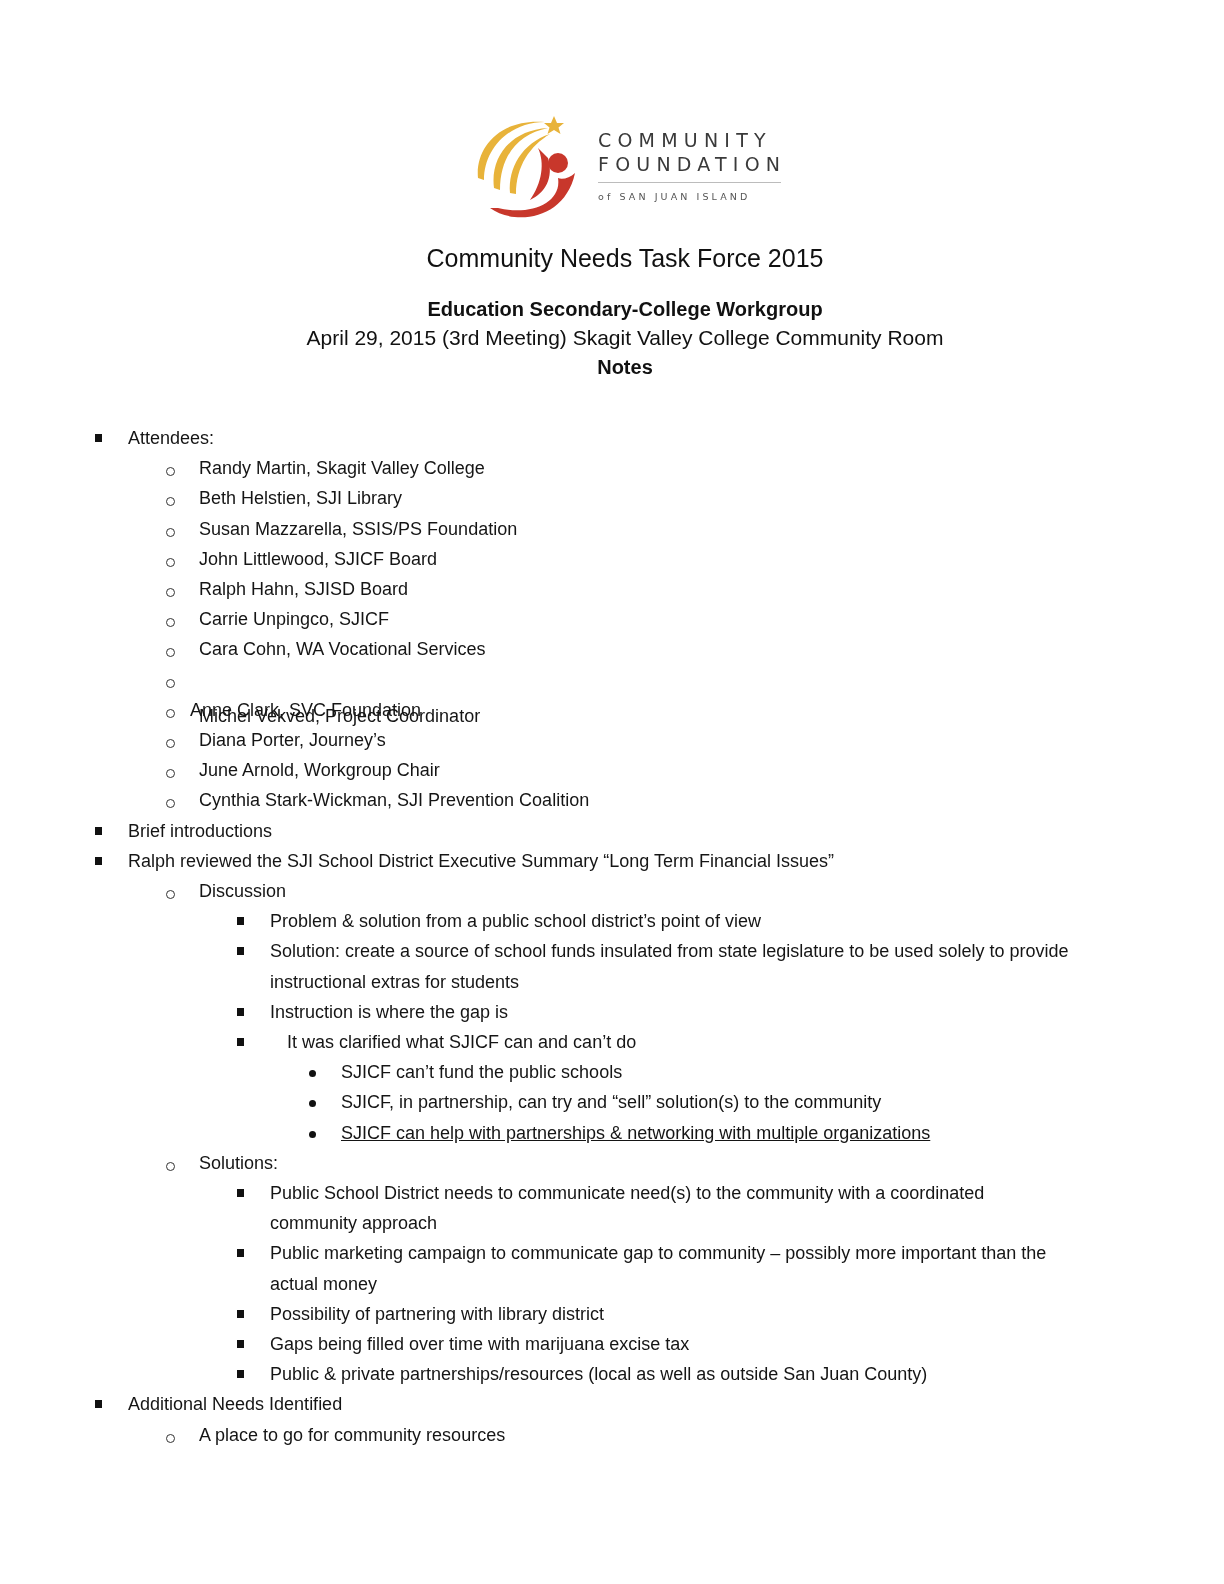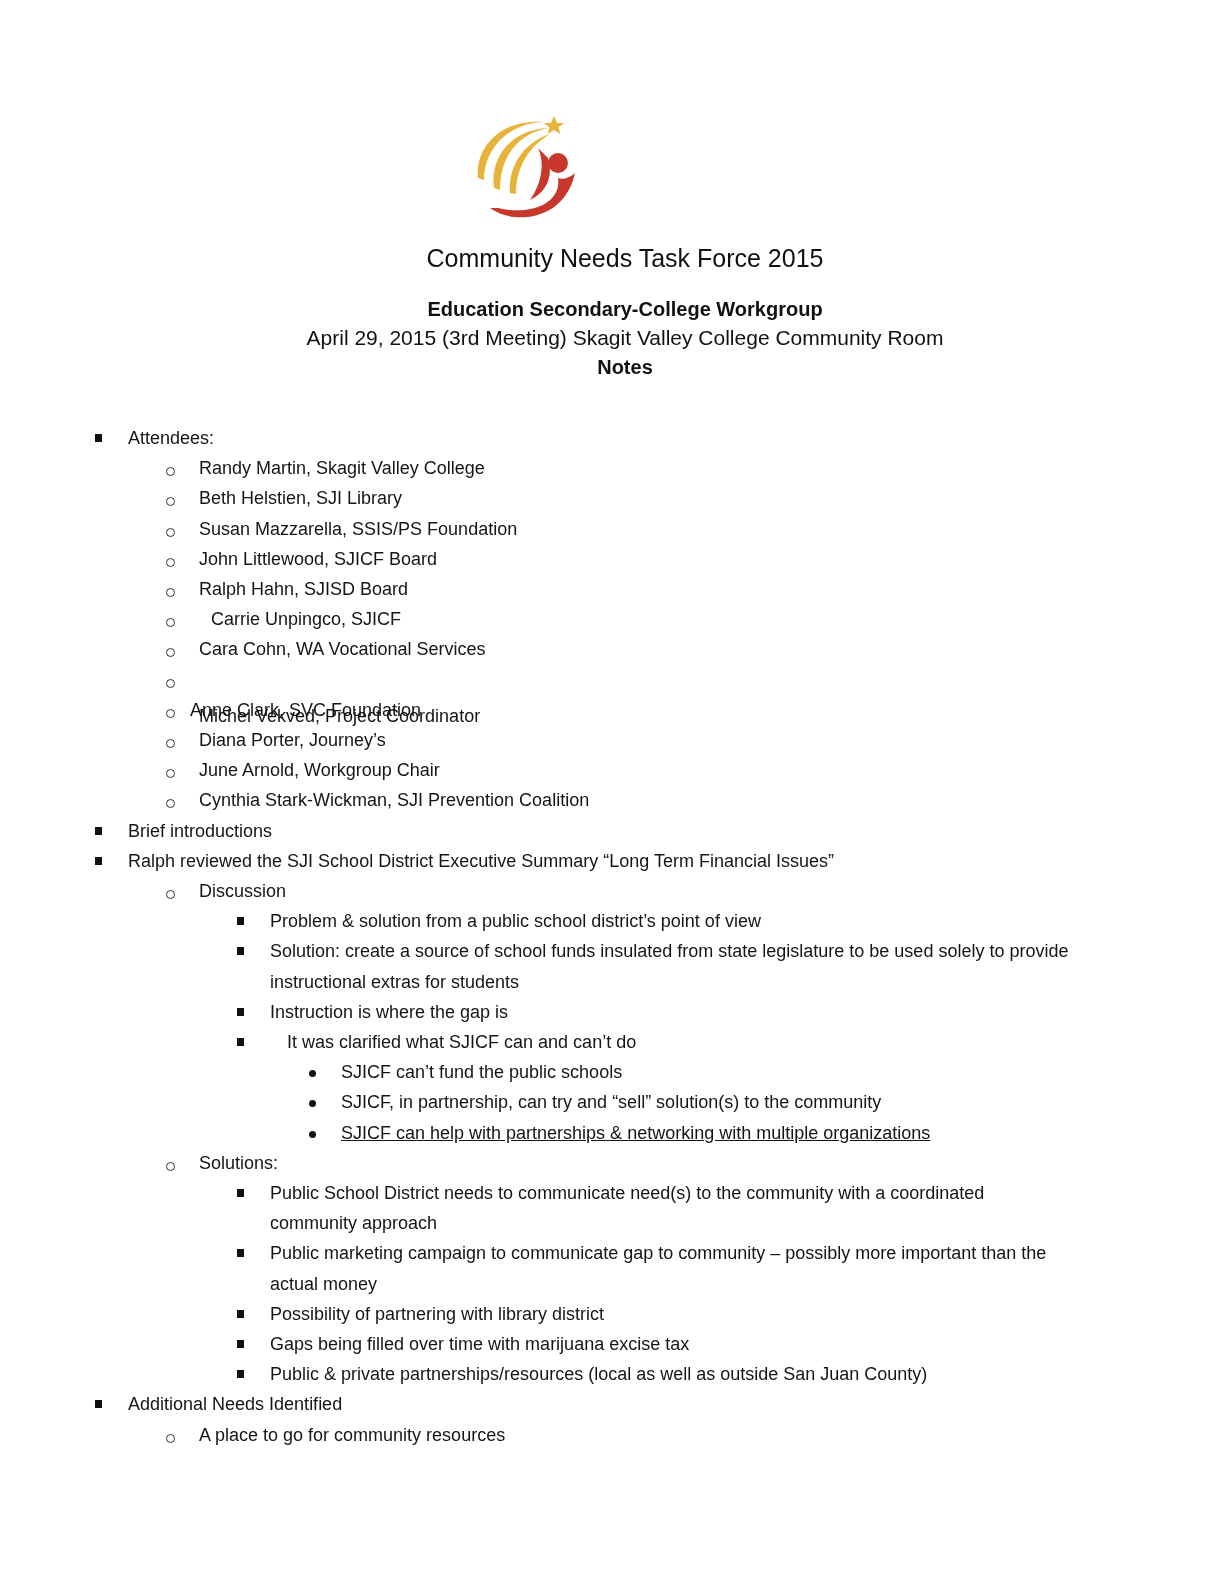--- a/index.html
+++ b/index.html
@@ -31,20 +31,26 @@
 <div class="logo">
   <svg width="115" height="115" viewBox="0 0 115 115" style="position:absolute;left:0;top:0;">
     <path d="M20 100 C 45 118, 95 112, 105 65 C 100 70, 92 72, 88 70 C 92 95, 60 108, 28 100 Z" fill="#c8372b"></path>
     <circle cx="88" cy="55" r="10" fill="#c8372b"></circle>
     <path d="M68 40 C 75 55, 72 75, 60 92 C 75 85, 84 70, 78 50 Z" fill="#c8372b"></path>
     <path d="M8 70 C 5 40, 30 10, 75 14 C 40 14, 14 40, 14 72 Z" fill="#e8b33a"></path>
     <path d="M24 80 C 20 50, 40 22, 78 20 C 48 26, 30 48, 30 82 Z" fill="#e8b33a"></path>
     <path d="M40 85 C 38 60, 52 35, 80 26 C 60 38, 46 58, 46 86 Z" fill="#e8b33a"></path>
     <polygon points="84,8 87,15 94,15 88.5,19.5 90.5,26 84,22 77.5,26 79.5,19.5 74,15 81,15" fill="#e8b33a"></polygon>
   </svg>
+  <div class="logo-text">
+    <div class="logo-line1">COMMUNITY</div>
+    <div class="logo-line2">FOUNDATION</div>
+    <div class="logo-rule"></div>
+    <div class="logo-line3">of SAN JUAN ISLAND</div>
+  </div>
 </div>
 
 <div class="title">Community Needs Task Force 2015</div>
 <div class="subtitle">Education Secondary-College Workgroup</div>
 <div class="meeting">April 29, 2015 (3rd Meeting) Skagit Valley College Community Room</div>
 <div class="notes-label">Notes</div>
 
 <div id="list">
     <span class="sq" style="left: 95px; top: 434px;"></span>
     <div class="line" style="left: 128px; top: 426px;">Attendees:</div>
@@ -52,21 +58,21 @@
     <div class="line" style="left: 199px; top: 456px;">Randy Martin, Skagit Valley College</div>
     <span class="circ" style="left: 166px; top: 497px;"></span>
     <div class="line" style="left: 199px; top: 486px;">Beth Helstien, SJI Library</div>
     <span class="circ" style="left: 166px; top: 528px;"></span>
     <div class="line" style="left: 199px; top: 517px;">Susan Mazzarella, SSIS/PS Foundation</div>
     <span class="circ" style="left: 166px; top: 558px;"></span>
     <div class="line" style="left: 199px; top: 547px;">John Littlewood, SJICF Board</div>
     <span class="circ" style="left: 166px; top: 588px;"></span>
     <div class="line" style="left: 199px; top: 577px;">Ralph Hahn, SJISD Board</div>
     <span class="circ" style="left: 166px; top: 618px;"></span>
-    <div class="line" style="left: 211px; top: 607px;">Carrie Unpingco, SJICF</div>
+    <div class="line" style="left: 199px; top: 607px;">Carrie Unpingco, SJICF</div>
     <span class="circ" style="left: 166px; top: 648px;"></span>
     <div class="line" style="left: 199px; top: 637px;">Cara Cohn, WA Vocational Services</div>
     <span class="circ" style="left: 166px; top: 679px;"></span>
     <div class="line" style="left: 199px; top: 704px;">Michel Vekved, Project Coordinator</div>
     <span class="circ" style="left: 166px; top: 709px;"></span>
     <div class="line" style="left: 190px; top: 698px;">Anne Clark, SVC Foundation</div>
     <span class="circ" style="left: 166px; top: 739px;"></span>
     <div class="line" style="left: 199px; top: 728px;">Diana Porter, Journey’s</div>
     <span class="circ" style="left: 166px; top: 769px;"></span>
     <div class="line" style="left: 199px; top: 758px;">June Arnold, Workgroup Chair</div>

